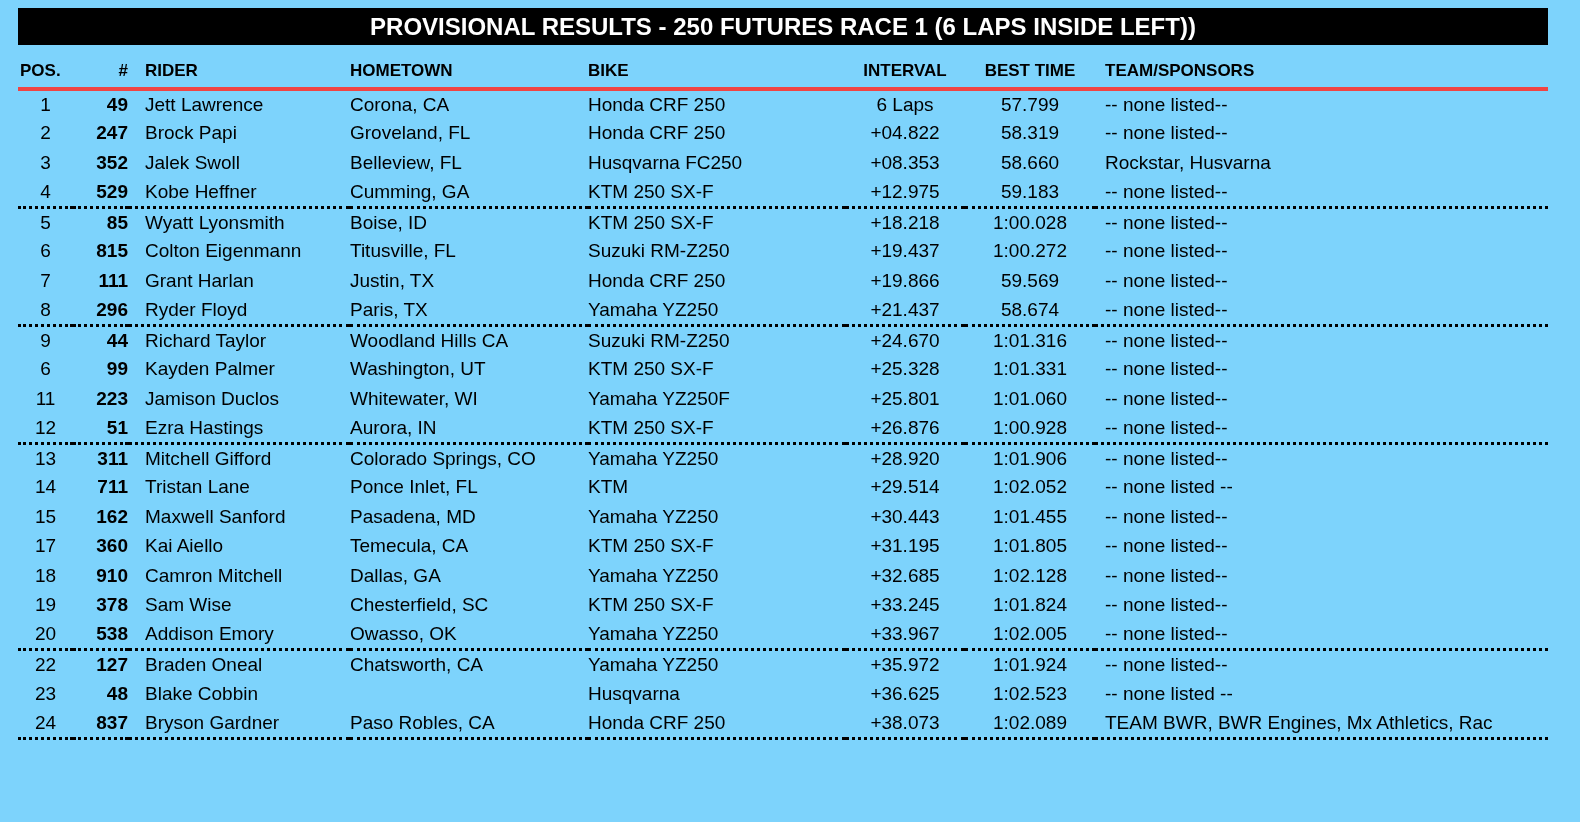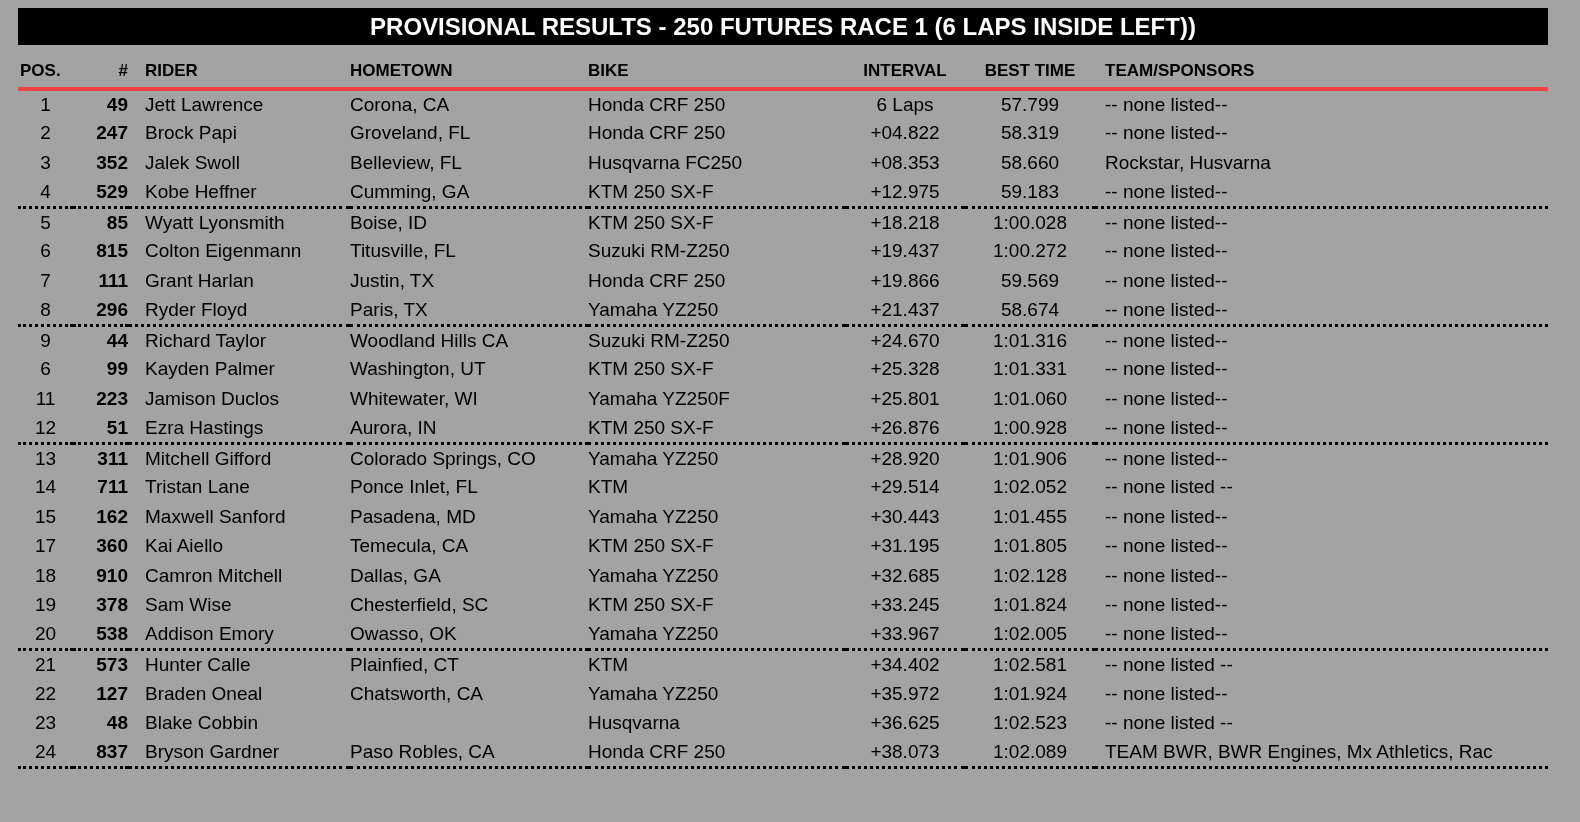--- a/index.html
+++ b/index.html
@@ -1,20 +1,20 @@
 <!DOCTYPE html>
 <html><head>
 <meta charset="utf-8">
 <style>
   * { box-sizing: border-box; }
   html, body { margin: 0; padding: 0; background: #ffffff; }
   .page {
     width: 1580px;
     height: 822px;
-    background: #a3a3a3;
+    background: #7dd3fc;
     font-family: "Liberation Sans", sans-serif;
     color: #000000;
     padding: 8px 32px 0 18px;
     overflow: hidden;
   }
   .title-bar {
     width: 1530px;
     height: 37px;
     background: #000000;
     color: #ffffff;
@@ -292,30 +292,20 @@
     <td class="pos">20</td>
     <td class="num">538</td>
     <td class="rider">Addison Emory</td>
     <td class="home">Owasso, OK</td>
     <td class="bike">Yamaha YZ250</td>
     <td class="int">+33.967</td>
     <td class="best">1:02.005</td>
     <td class="team">-- none listed--</td>
   </tr>
         <tr>
-    <td class="pos">21</td>
-    <td class="num">573</td>
-    <td class="rider">Hunter Calle</td>
-    <td class="home">Plainfied, CT</td>
-    <td class="bike">KTM</td>
-    <td class="int">+34.402</td>
-    <td class="best">1:02.581</td>
-    <td class="team">-- none listed --</td>
-  </tr>
-        <tr>
     <td class="pos">22</td>
     <td class="num">127</td>
     <td class="rider">Braden Oneal</td>
     <td class="home">Chatsworth, CA</td>
     <td class="bike">Yamaha YZ250</td>
     <td class="int">+35.972</td>
     <td class="best">1:01.924</td>
     <td class="team">-- none listed--</td>
   </tr>
         <tr>

